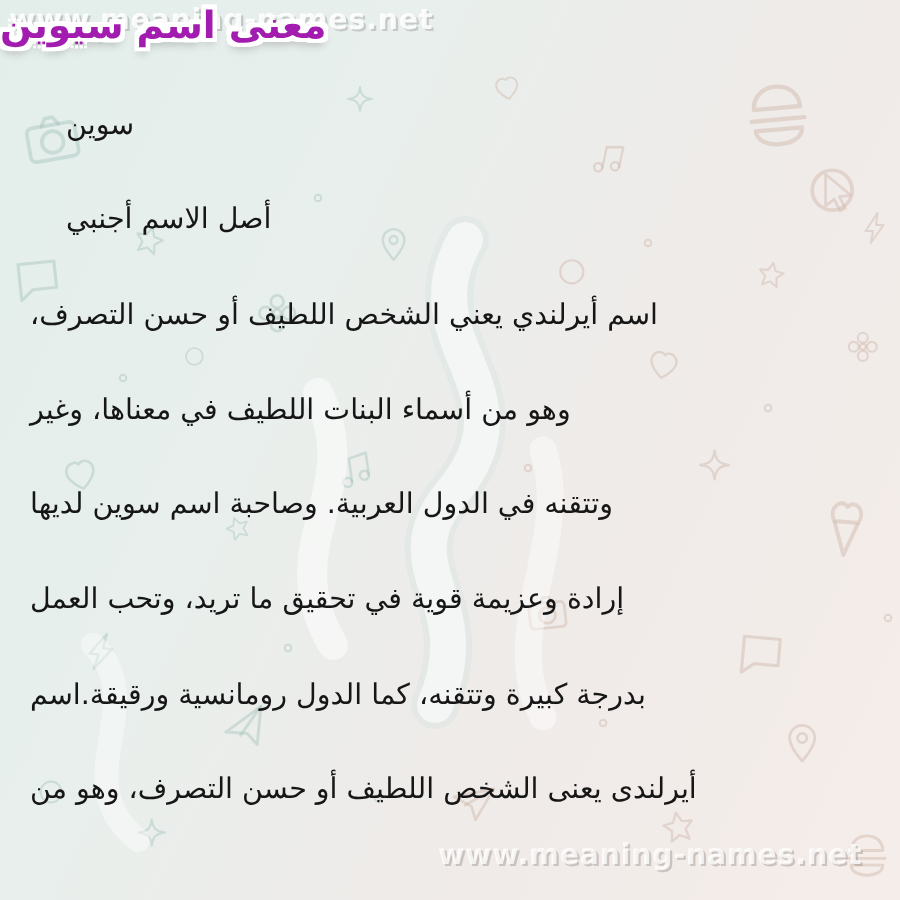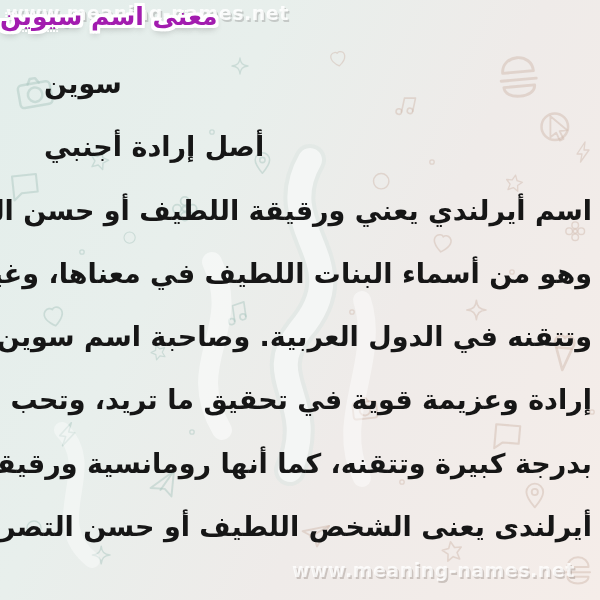--- a/index.html
+++ b/index.html
@@ -32,21 +32,21 @@
       0 4px 6px rgba(60,60,60,.35);
   }
 
   .content{
     position:absolute;top:52px;left:0;width:592px;z-index:4;
     padding-left:20px;box-sizing:border-box;
   }
   .line{
     direction:rtl;text-align:left;white-space:nowrap;
     height:63.3px;line-height:63.3px;
-    font-size:27px;color:#161616;font-weight:700;
+    font-size:19px;color:#161616;font-weight:400;
   }
   .line.indent{padding-left:24px;}
 </style>
 </head>
 <body>
 
 <div class="layer">
 <svg class="bg" xmlns="http://www.w3.org/2000/svg" viewBox="0 0 600 600" fill="none" stroke-linecap="round" stroke-linejoin="round">
   <defs>
     <g id="star5">
@@ -167,20 +167,20 @@
 </svg>
 </div>
 
 <div class="wm wm-top">www.meaning-names.net</div>
 <div class="wm wm-bottom">www.meaning-names.net</div>
 
 <h1 class="title">معنى اسم سيوين</h1>
 
 <div class="content">
     <div class="line indent">سوين</div>
-    <div class="line indent">أصل إرادة أجنبي</div>
-    <div class="line">اسم أيرلندي يعني ورقيقة اللطيف أو حسن التصرف،</div>
+    <div class="line indent">أصل الاسم أجنبي</div>
+    <div class="line">اسم أيرلندي يعني الشخص اللطيف أو حسن التصرف،</div>
     <div class="line">وهو من أسماء البنات اللطيف في معناها، وغير</div>
     <div class="line">وتتقنه في الدول العربية. وصاحبة اسم سوين لديها</div>
     <div class="line">إرادة وعزيمة قوية في تحقيق ما تريد، وتحب العمل</div>
-    <div class="line">بدرجة كبيرة وتتقنه، كما أنها رومانسية ورقيقة.اسم</div>
+    <div class="line">بدرجة كبيرة وتتقنه، كما الدول رومانسية ورقيقة.اسم</div>
     <div class="line">أيرلندى يعنى الشخص اللطيف أو حسن التصرف، وهو من</div>
   </div>
 
 </body></html>

